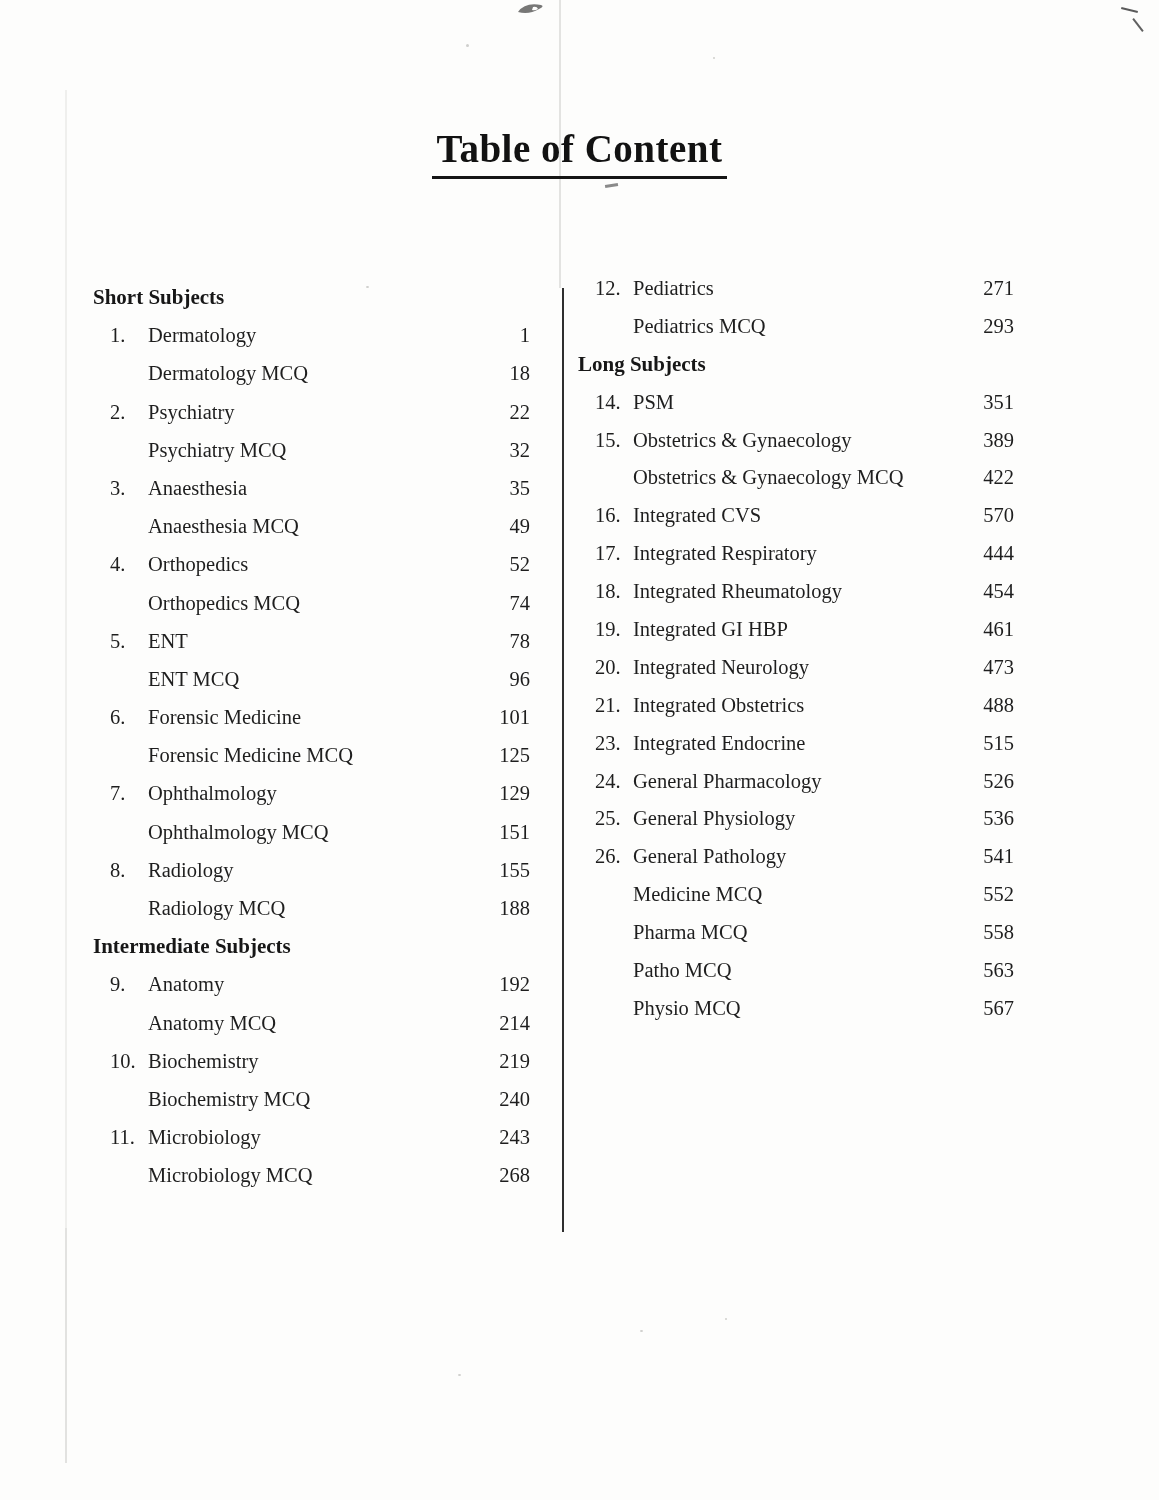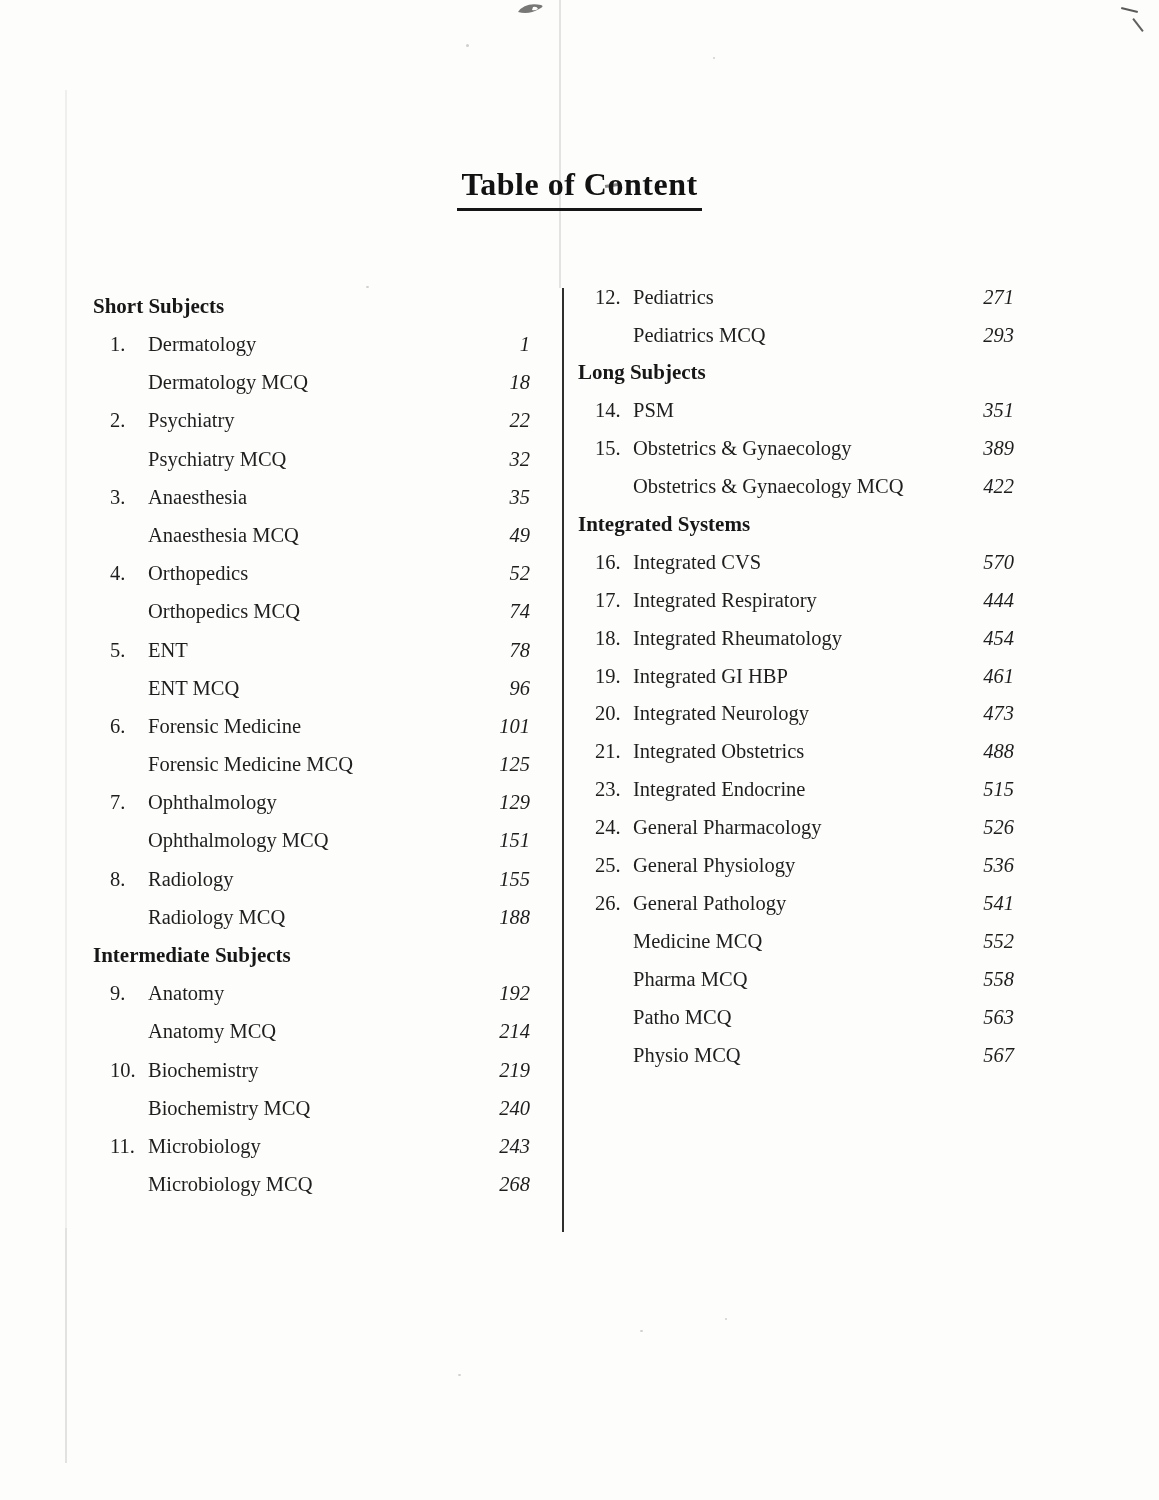--- a/index.html
+++ b/index.html
@@ -8,42 +8,41 @@
     background:#fdfdfc;
     font-family:"Liberation Serif","DejaVu Serif",serif;
     color:#1e1e1e;
   }
   
   .title-wrap{
     position:absolute;top:126px;left:0;right:0;text-align:center;
   }
   .title{
     display:inline-block;
-    font-size:32px;font-weight:700;letter-spacing:.5px;color:#121212;
+    font-size:39px;font-weight:700;letter-spacing:.5px;color:#121212;
     border-bottom:3.5px solid #151515;
     padding:0 4px 5px 4px;
-    margin-top:40px;
   }
   
   .col{position:absolute;}
   .col-left{left:93px;top:287px;width:437px;}
   .col-right{left:578px;top:278px;width:436px;}
   .row{
-    display:flex;align-items:center;
+    display:flex;align-items:flex-start;
     font-size:20.5px;line-height:1;
   }
   .col-left .row{height:38.2px;}
   .col-right .row{height:37.9px;}
   .row .num{
     flex:0 0 55px;box-sizing:border-box;padding-left:17px;
     white-space:nowrap;
   }
   .row .label{flex:0 0 auto;white-space:nowrap;}
   .row .spacer{flex:1 1 auto;}
-  .row .page{flex:0 0 auto;text-align:right;white-space:nowrap;font-style:italic;}
+  .row .page{flex:0 0 auto;text-align:right;white-space:nowrap;}
   .row.heading .label{font-weight:700;font-size:21px;color:#171717;}
   
   .divider{
     position:absolute;left:562px;top:288px;width:2px;height:944px;
     background:#2e2e2e;
   }
   .divider-faint-top{
     position:absolute;left:559px;top:0;width:1.5px;height:288px;
     background:#e3e3e1;
   }
@@ -264,26 +263,20 @@
     <span class="label">Obstetrics &amp; Gynaecology</span>
     <span class="spacer"></span>
     <span class="page">389</span>
   </div>
     <div class="row sub">
     <span class="num"></span>
     <span class="label">Obstetrics &amp; Gynaecology MCQ</span>
     <span class="spacer"></span>
     <span class="page">422</span>
   </div>
-    <div class="row heading">
-
-    <span class="label">Integrated Systems</span>
-    <span class="spacer"></span>
-
-  </div>
     <div class="row item">
     <span class="num">16.</span>
     <span class="label">Integrated CVS</span>
     <span class="spacer"></span>
     <span class="page">570</span>
   </div>
     <div class="row item">
     <span class="num">17.</span>
     <span class="label">Integrated Respiratory</span>
     <span class="spacer"></span>

